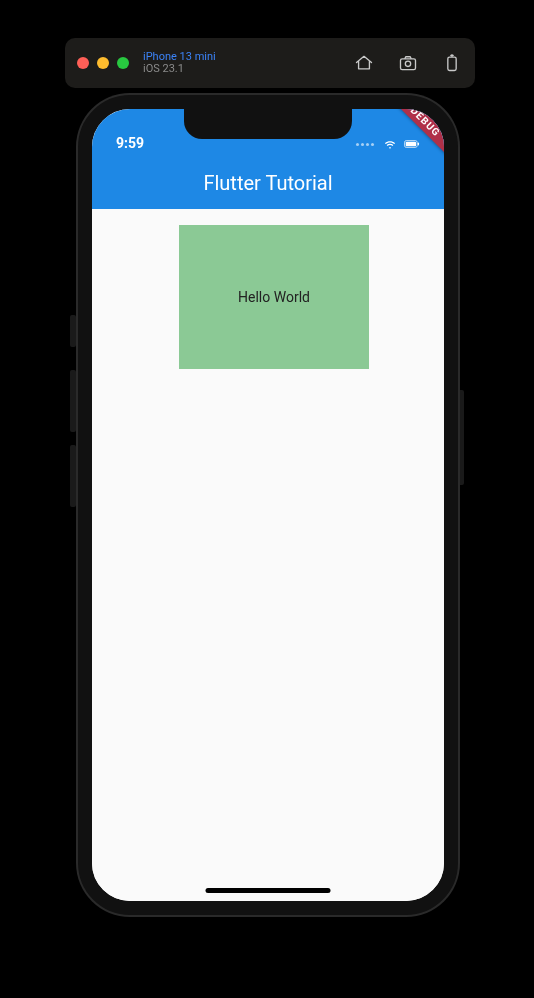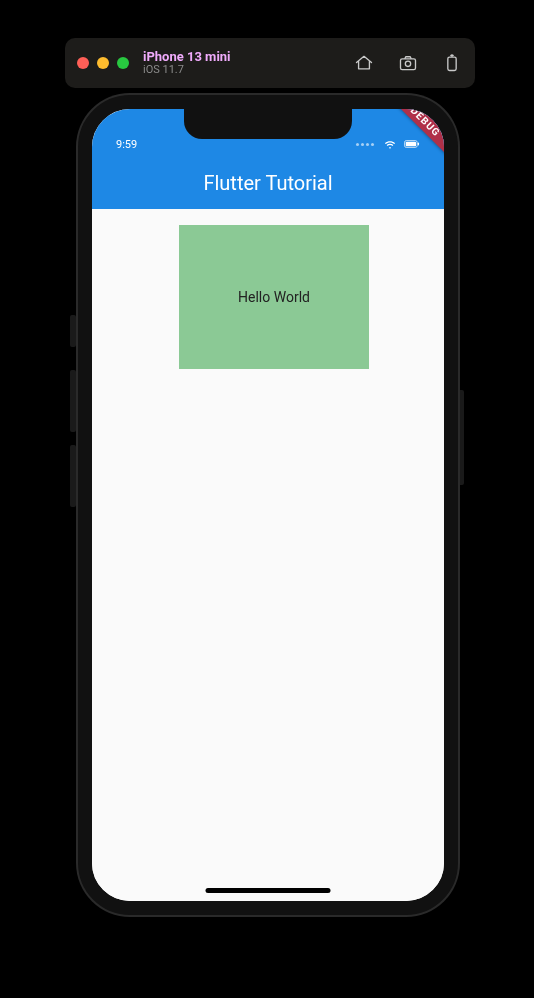--- a/index.html
+++ b/index.html
@@ -24,21 +24,21 @@
       display: flex;
       align-items: center;
       padding: 0 12px;
     }
     .traffic-lights { display: flex; gap: 8px; align-items: center; }
     .traffic-light { width: 12px; height: 12px; border-radius: 50%; }
     .tl-red   { background: #ff5f57; }
     .tl-yellow{ background: #febc2e; }
     .tl-green { background: #28c840; }
     .sim-title-block { margin-left: 14px; display:flex; flex-direction:column; line-height:1.1;}
-    .sim-title { color:#f0abfc; font-size:13px; font-weight:700; }
+    .sim-title { color:#3b82f6; font-size:11px; font-weight:400; }
     .sim-subtitle { color:#8a8a8a; font-size:11px; }
     .sim-toolbar { margin-left:auto; display:flex; gap:22px; align-items:center; }
     .sim-tool { width:22px; height:22px; display:flex; align-items:center; justify-content:center; color:#c9c9c9; cursor:pointer;}
     .sim-tool svg { width:20px; height:20px; stroke:#c9c9c9; fill:none; stroke-width:1.6; }
 
     
     .device {
       position:absolute;
       top:95px;
       left:78px;
@@ -69,22 +69,22 @@
     }
 
     
     .status-bar {
       height:48px;
       background:#1e88e5;
       display:flex;
       align-items:flex-end;
       padding:0 24px 6px 24px;
       color:#fff;
-      font-size:11px;
-      font-weight:400;
+      font-size:14px;
+      font-weight:700;
       justify-content:space-between;
     }
     .status-right { display:flex; gap:6px; align-items:center; }
     .status-right svg { width:16px; height:14px; fill:#fff; }
     .status-dots { display:flex; gap:2px; align-items:flex-end; margin-right:2px;}
     .status-dots span { width:3px; height:3px; background:rgba(255,255,255,0.6); border-radius:50%; }
 
     .app-bar {
       height:52px;
       background:#1e88e5;
@@ -145,21 +145,21 @@
 <body>
 
 <div class="sim-titlebar">
   <div class="traffic-lights">
     <div class="traffic-light tl-red"></div>
     <div class="traffic-light tl-yellow"></div>
     <div class="traffic-light tl-green"></div>
   </div>
   <div class="sim-title-block">
     <span class="sim-title">iPhone 13 mini</span>
-    <span class="sim-subtitle">iOS 11.7</span>
+    <span class="sim-subtitle">iOS 23.1</span>
   </div>
   <div class="sim-toolbar">
     <div class="sim-tool">
       <svg viewBox="0 0 24 24">
           <path d="M3 11.5 12 4l9 7.5M5.5 10v9h13v-9" stroke-linecap="round" stroke-linejoin="round"></path>
         </svg>
     </div>
     <div class="sim-tool">
       <svg viewBox="0 0 24 24">
           <rect x="3" y="7" width="18" height="13" rx="2"></rect>

